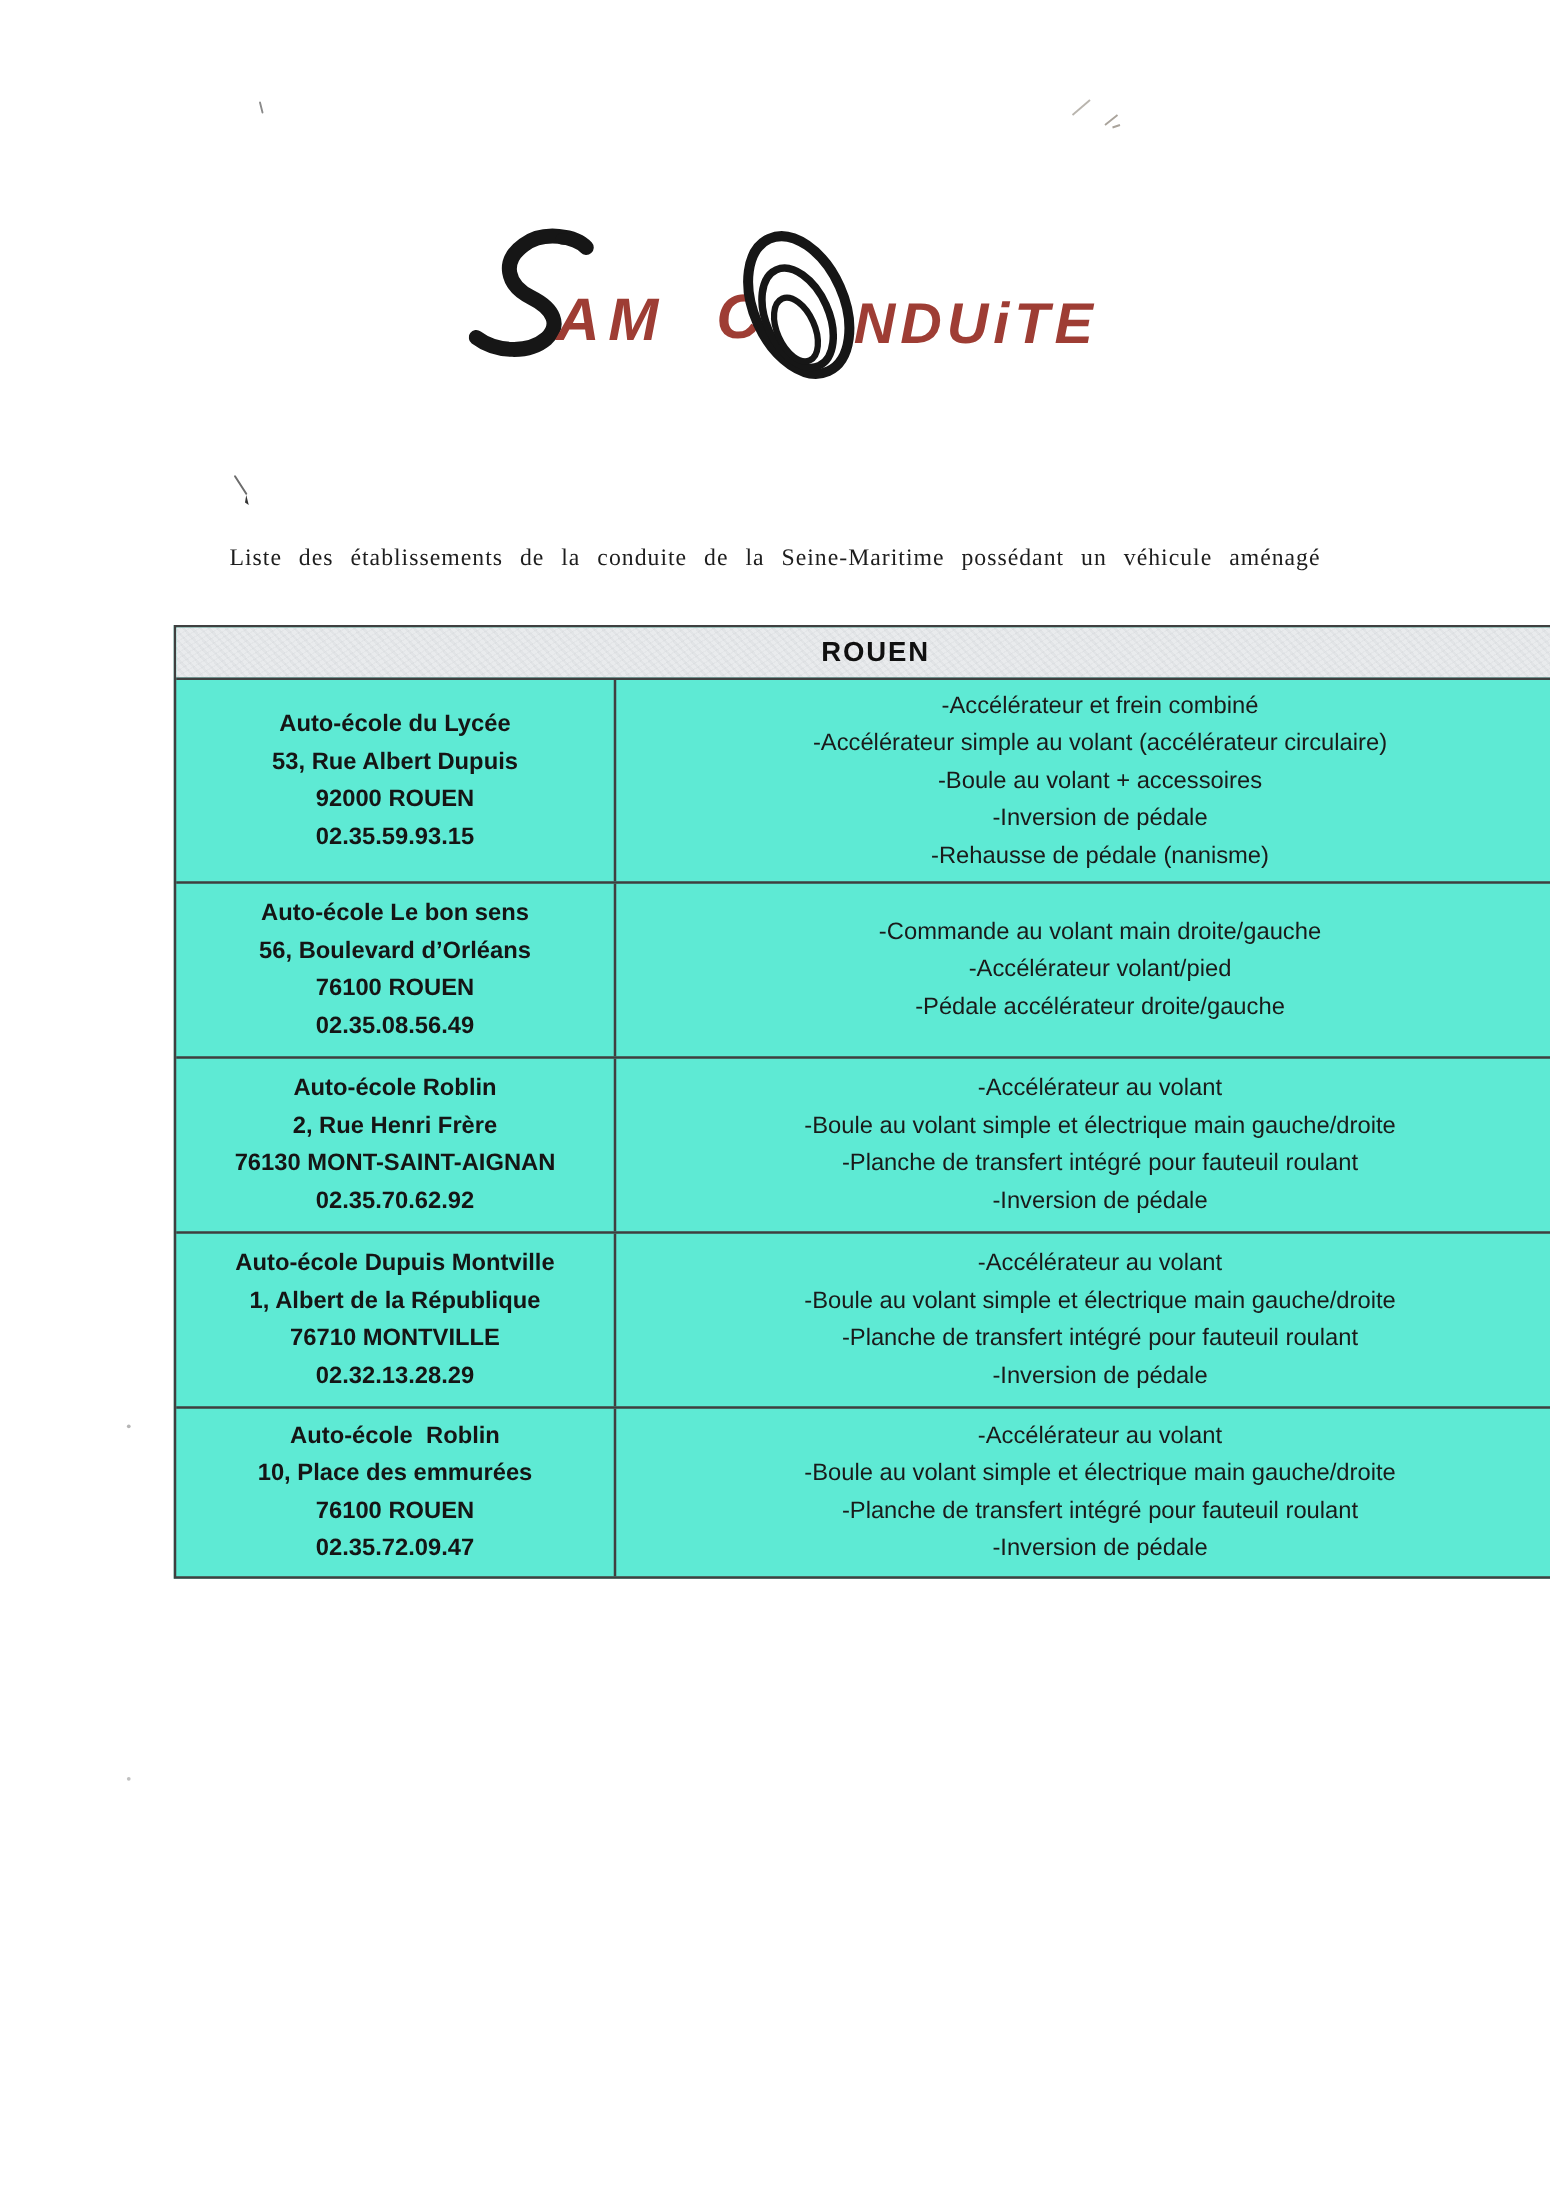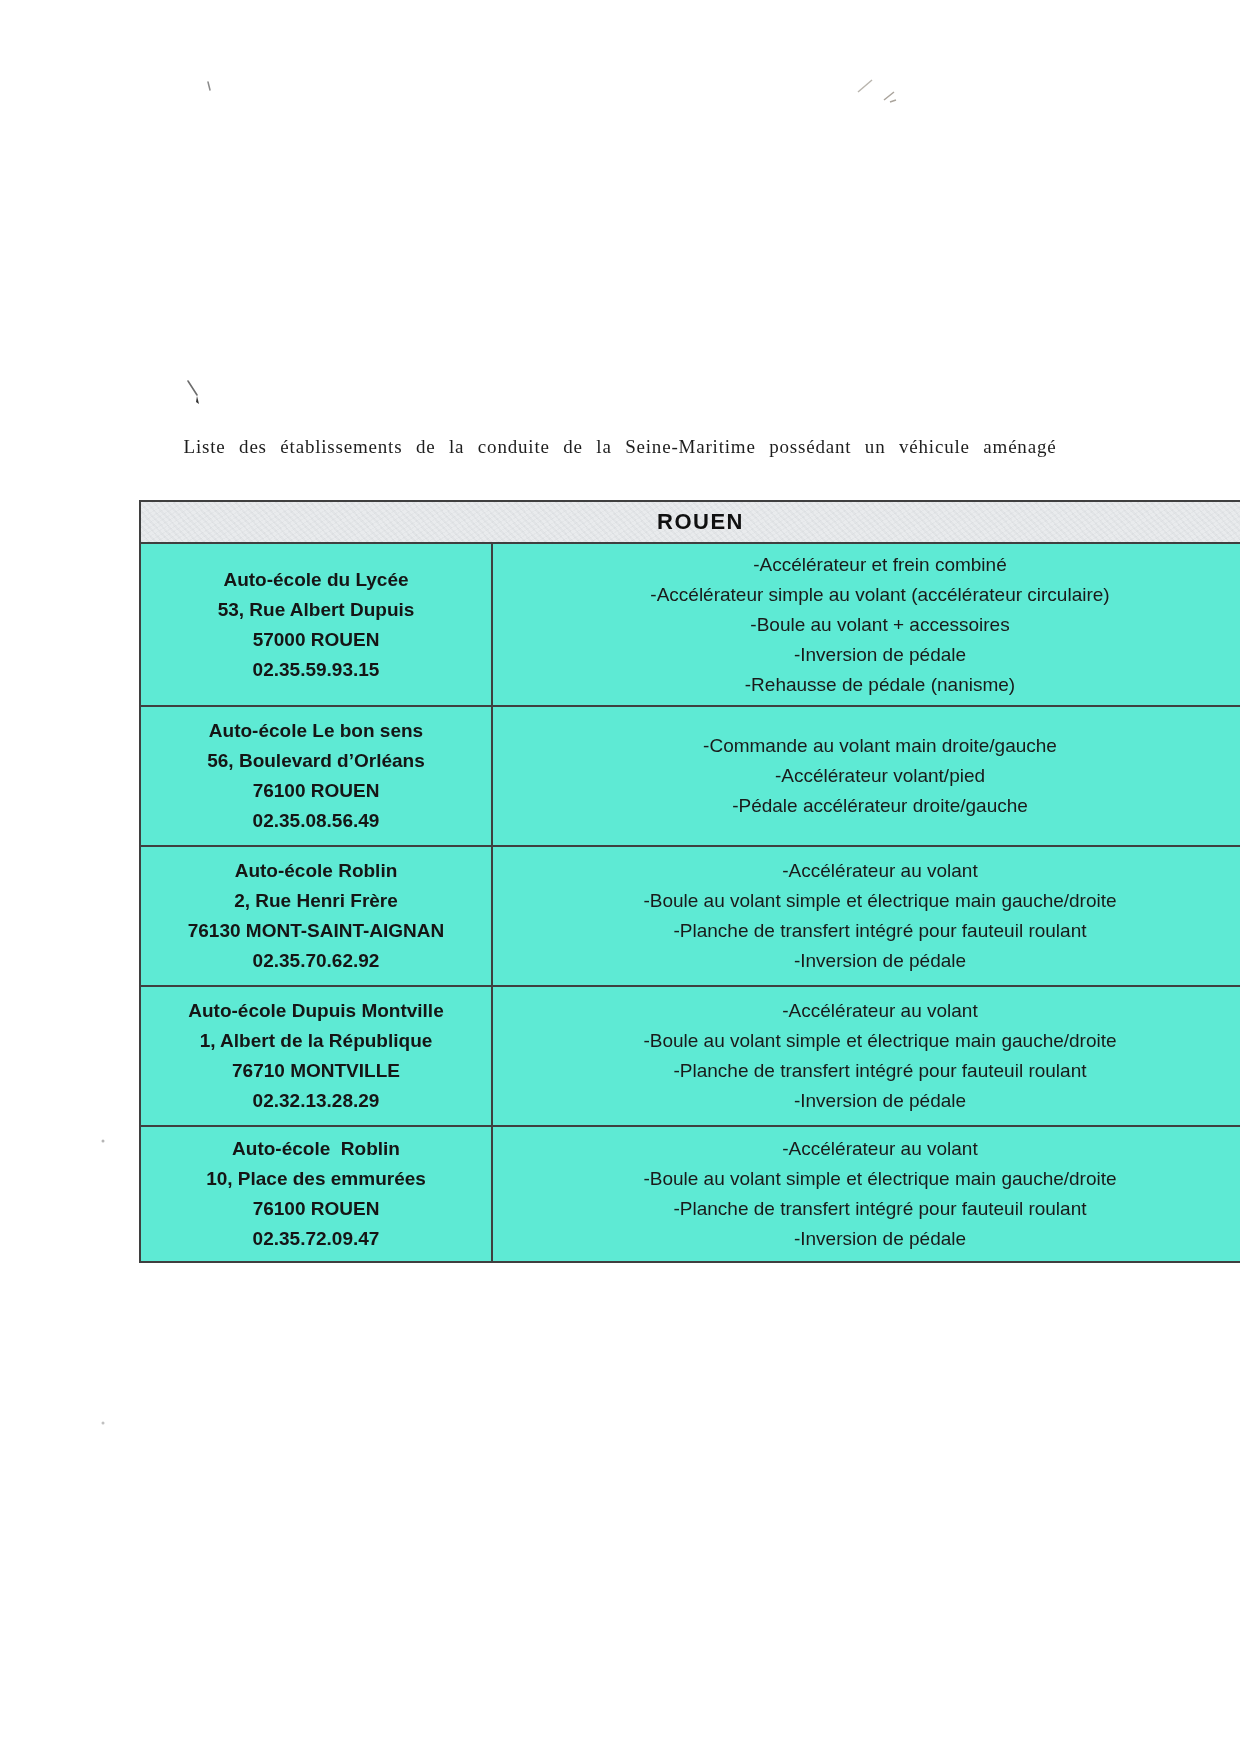--- a/index.html
+++ b/index.html
@@ -97,20 +97,41 @@
   }
 
   
   .artifact { position: absolute; pointer-events: none; }
 </style>
 </head>
 <body>
 
 <div class="page">
 
+  <div class="logo">
+    <svg viewBox="0 0 510 150">
+
+      <g transform="translate(10,16)" fill="none" stroke="#161616" stroke-linecap="round" stroke-linejoin="round">
+        <path d="M 84 10 C 76 1 50 -4 34 8 C 16 21 20 40 40 50 C 58 59 64 72 52 83 C 38 95 12 94 -4 82" stroke-width="12"></path>
+        <path d="M 84 10 C 80 6 72 3 64 3" stroke-width="9"></path>
+      </g>
+
+      <text x="70" y="100" font-size="48" letter-spacing="7" fill="#9e3d34">AM</text>
+
+      <text x="198" y="98" font-size="50" fill="#9e3d34">C</text>
+
+      <g transform="translate(264,72) rotate(-24)">
+        <ellipse cx="0" cy="0" rx="36" ry="58" fill="#ffffff" stroke="#161616" stroke-width="8"></ellipse>
+        <ellipse cx="-5" cy="9" rx="25" ry="42" fill="#ffffff" stroke="#161616" stroke-width="6"></ellipse>
+        <ellipse cx="-10" cy="17" rx="15" ry="27" fill="#ffffff" stroke="#161616" stroke-width="5"></ellipse>
+      </g>
+
+      <text x="308" y="102" font-size="46" letter-spacing="4" fill="#9e3d34">NDUiTE</text>
+    </svg>
+  </div>
 
   <div class="subtitle">Liste des établissements de la conduite de la Seine-Maritime possédant un véhicule aménagé</div>
 
   <svg class="artifact" style="left:204px; top:80px;" width="12" height="14">
     <path d="M 4 2 L 6 10" stroke="#8a8a8a" stroke-width="1.5" fill="none" stroke-linecap="round"></path>
   </svg>
   <svg class="artifact" style="left:850px; top:70px;" width="60" height="40">
     <path d="M 8 22 L 22 10" stroke="#b9b5ae" stroke-width="1.5" fill="none"></path>
     <path d="M 34 30 L 44 22 M 40 32 L 46 30" stroke="#aaa49c" stroke-width="1.5" fill="none"></path>
   </svg>
@@ -131,21 +152,21 @@
     <circle cx="3" cy="3" r="1.5" fill="#c0c0c0"></circle>
   </svg>
 
   <div class="schools-table">
     <div class="thead">ROUEN</div>
 
     <div class="trow r1">
       <div class="cell school">
           <div>Auto-école du Lycée</div>
           <div>53, Rue Albert Dupuis</div>
-          <div>57000 ROUEN</div>
+          <div>92000 ROUEN</div>
           <div>02.35.59.93.15</div>
         </div>
       <div class="cell feat">
           <div>-Accélérateur et frein combiné</div>
           <div>-Accélérateur simple au volant (accélérateur circulaire)</div>
           <div>-Boule au volant + accessoires</div>
           <div>-Inversion de pédale</div>
           <div>-Rehausse de pédale (nanisme)</div>
         </div>
     </div>

